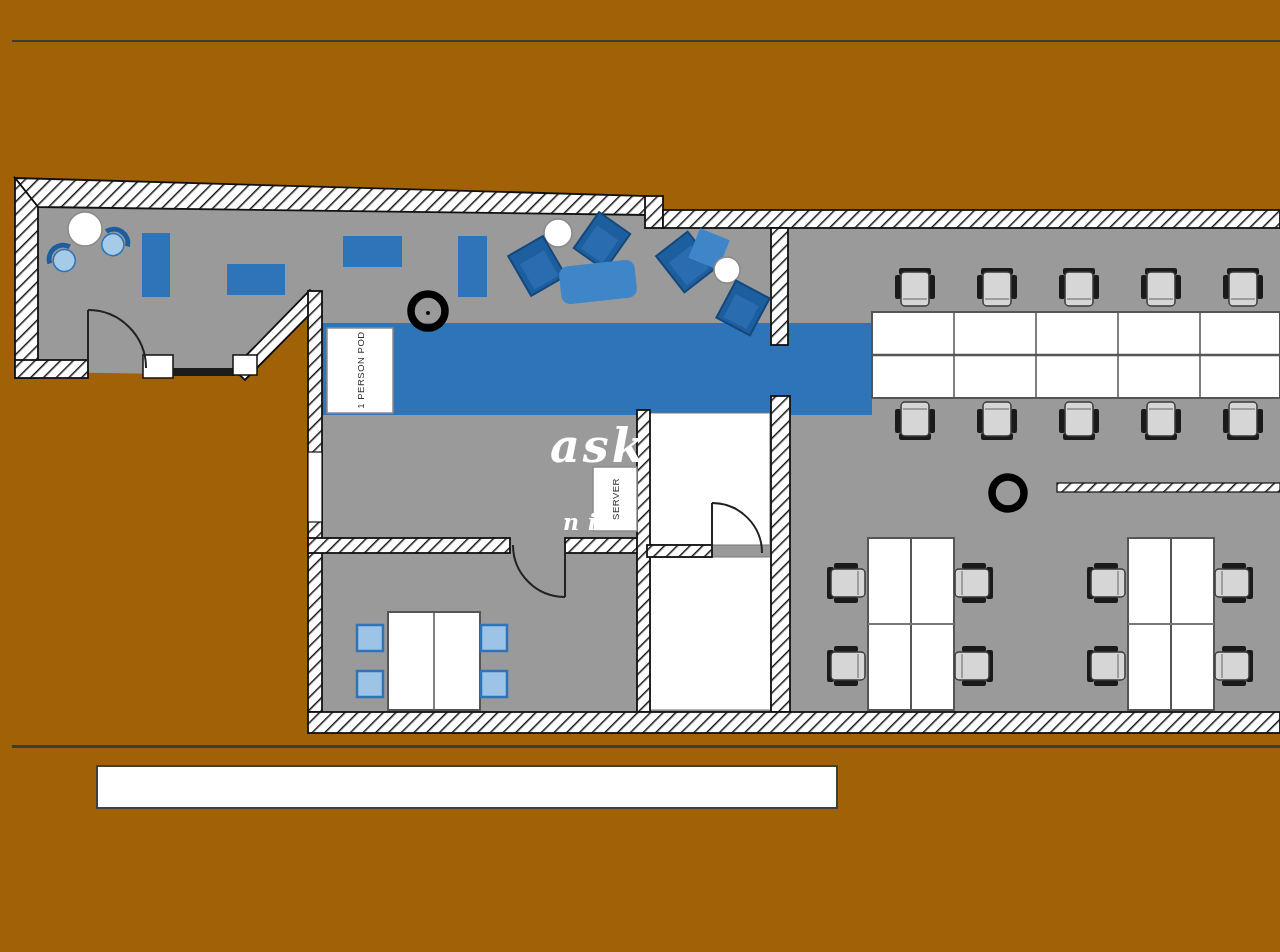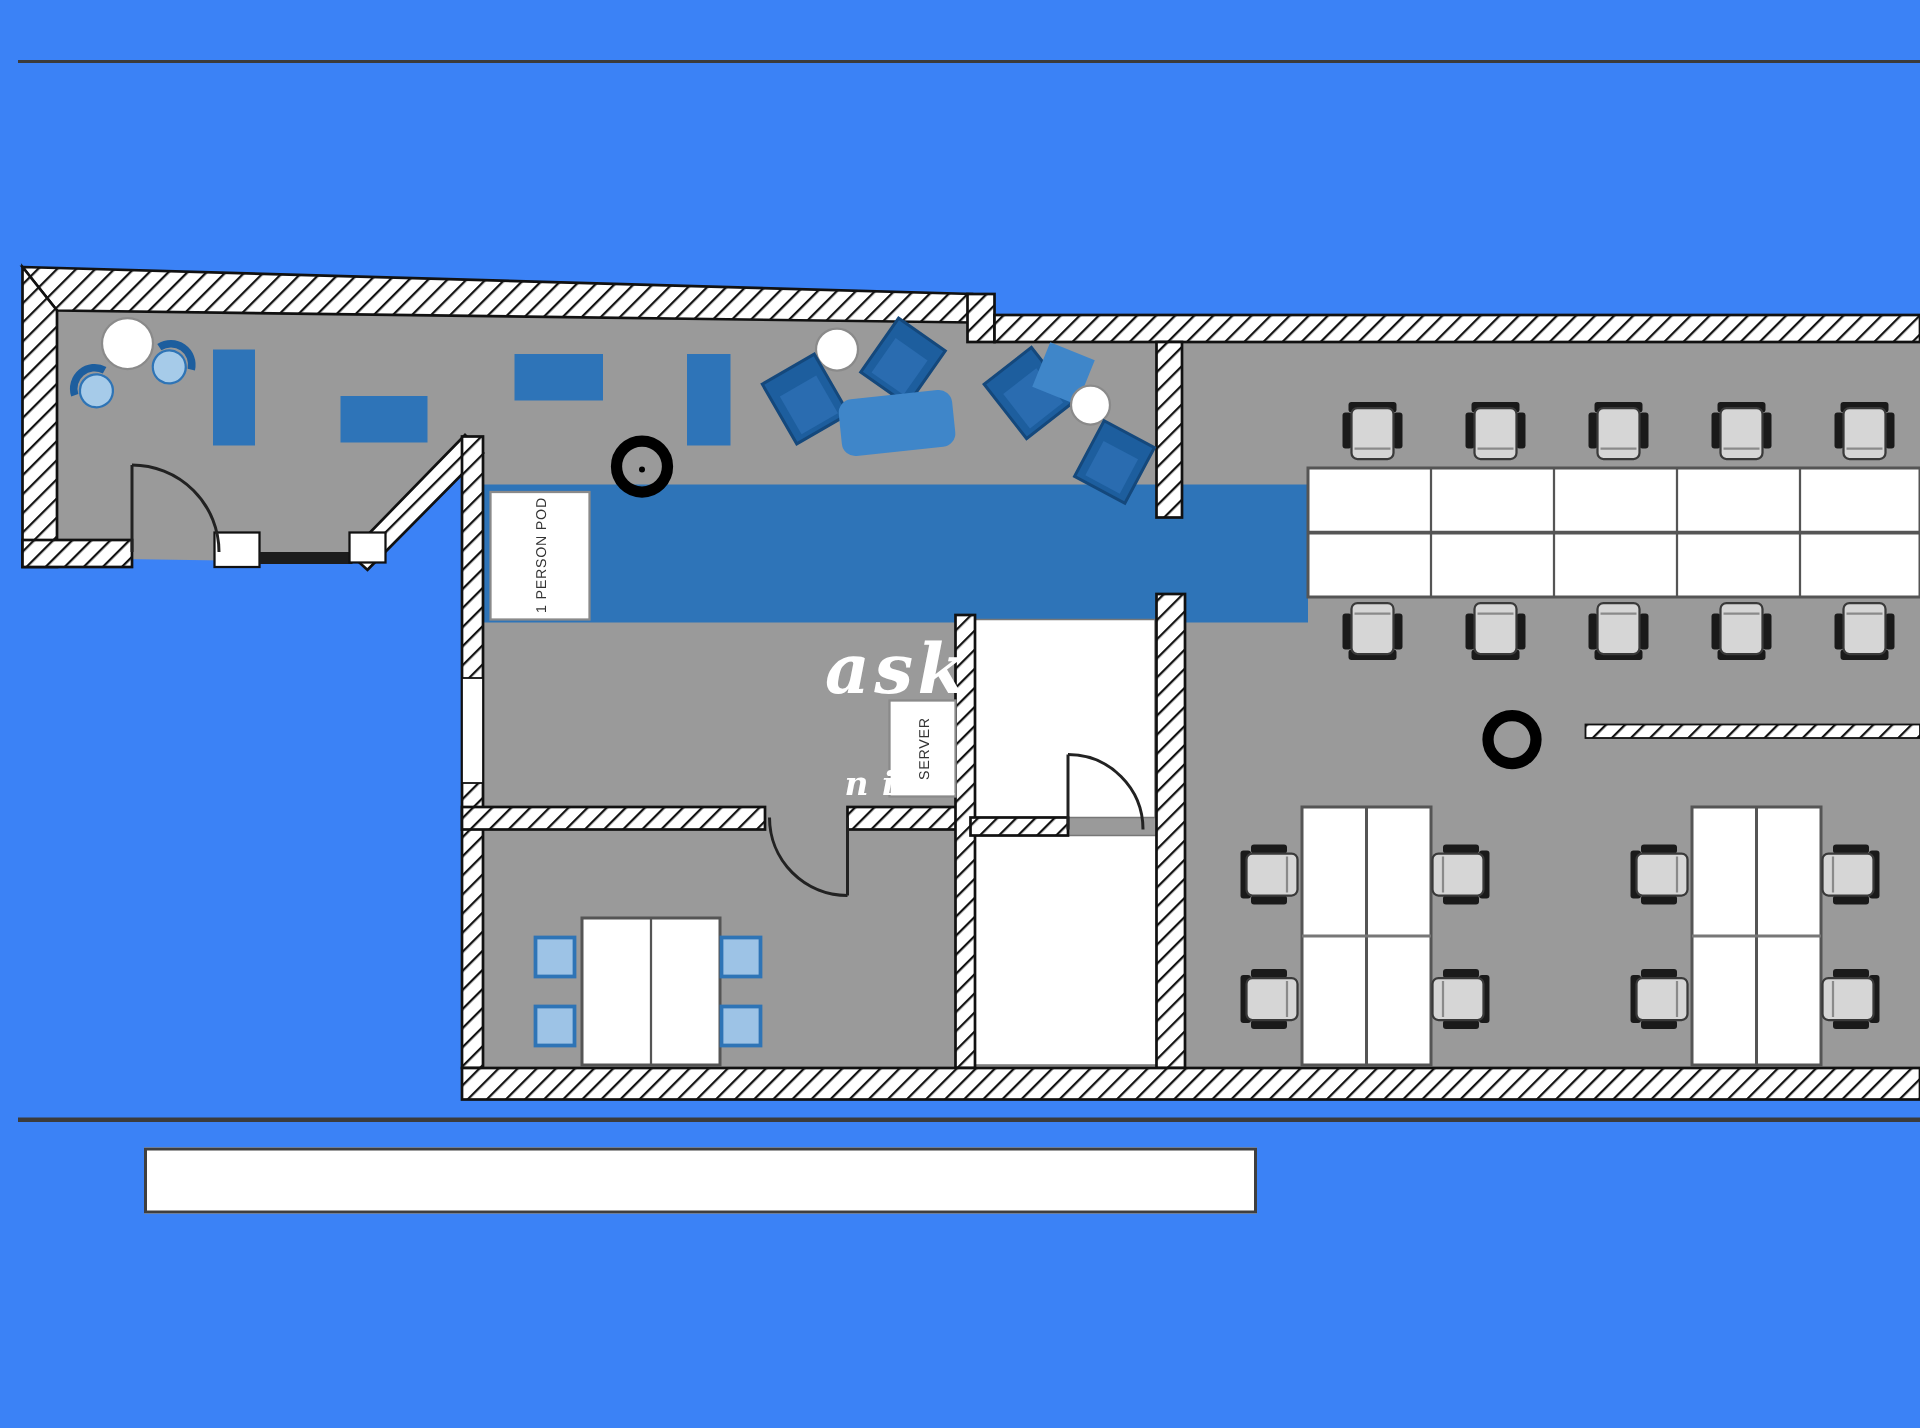--- a/index.html
+++ b/index.html
@@ -1,17 +1,17 @@
 <!DOCTYPE html>
 <html><head>
 <meta charset="utf-8">
 <style>
   html,body{margin:0;padding:0;background:#ffffff;}
   body{font-family:"Liberation Sans", sans-serif;}
-  #stage{position:relative;width:1280px;height:952px;background:#3b82f6;overflow:hidden;}
+  #stage{position:relative;width:1280px;height:952px;background:#a16207;overflow:hidden;}
   .rule{position:absolute;left:12px;right:0;height:2px;background:#3b3b3b;}
   #top-rule{top:40px;}
   #bottom-rule{top:745px;height:3px;}
   #caption-box{position:absolute;left:96px;top:765px;width:738px;height:40px;border:2px solid #3f3f3f;background:#fff;}
   svg{position:absolute;left:0;top:0;}
   .pod-label{font-family:"Liberation Sans",sans-serif;font-size:9.5px;fill:#333;letter-spacing:.5px;}
   .wm1{font-family:"DejaVu Serif",serif;font-style:italic;font-weight:bold;font-size:46px;fill:#ffffff;letter-spacing:3px;}
   .wm2{font-family:"DejaVu Serif",serif;font-style:italic;font-weight:bold;font-size:22px;fill:#ffffff;letter-spacing:9px;}
 </style>
 </head>

